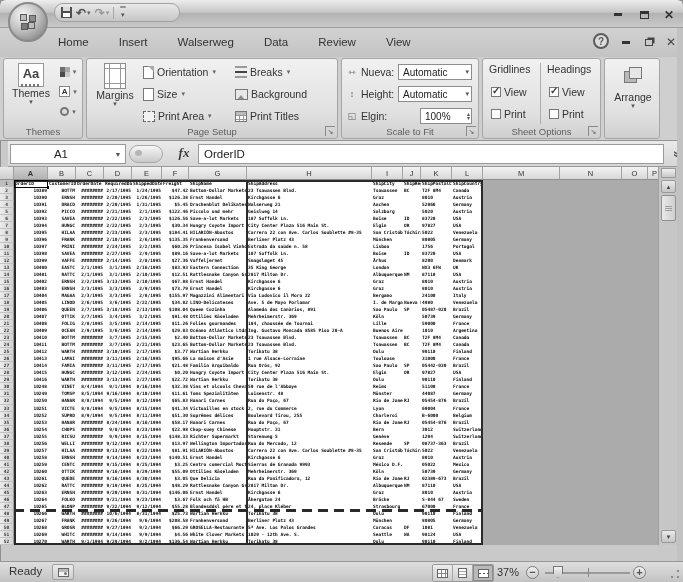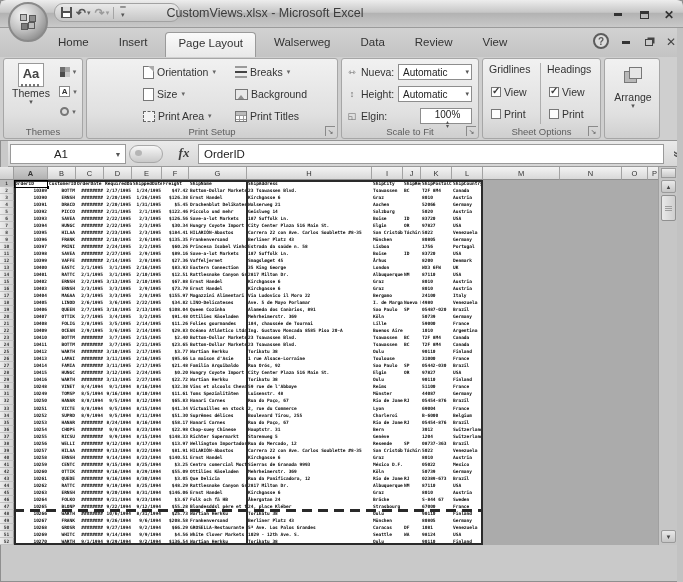--- a/index.html
+++ b/index.html
@@ -226,21 +226,20 @@
       <div class="qbtn">
           <span class="redo-g">↷</span>
           <span class="dd7" style="color:#9b9b9b">▾</span>
         </div>
       <div class="qat-sep"></div>
       <div class="qat-custom">
           <span>▔</span>
           <span>▾</span>
         </div>
     </div>
-    <div class="win-title">CustomViews.xlsx  -  Microsoft Excel</div>
     <div class="winbtn" style="left:608px">
         <span class="minbar"></span>
       </div>
     <div class="winbtn" style="left:634px">
         <span class="maxbox"></span>
       </div>
     <div class="winbtn xg" style="left:659px">✕</div>
   </div>
   <div class="office-btn">
     <div class="office-glyph">
@@ -248,21 +247,20 @@
         <div class="og2"></div>
         <div class="og3"></div>
         <div class="og4"></div>
     </div>
   </div>
 
   <div class="tabrow">
     <div class="rtabs">
         <div class="rtab">Home</div>
         <div class="rtab">Insert</div>
-        <div class="rtab active">Page Layout</div>
         <div class="rtab">Walserweg</div>
         <div class="rtab">Data</div>
         <div class="rtab">Review</div>
         <div class="rtab">View</div>
       </div>
   </div>
   <div class="help-btn">?</div>
   <div class="wbbtn wb-min">
       <span class="minbar"></span>
     </div>
@@ -295,20 +293,25 @@
           </div>
         <div class="sbtn">
             <span class="effects-ic"></span>
             <span class="dd7">▾</span>
           </div>
       </div>
       <div class="group-label">Themes</div>
     </div>
 
     <div class="group" style="left:86px;width:252px;">
+      <div class="bigbtn" style="left:6px;top:4px;width:44px;">
+        <div class="margins-ic"></div>
+        <div>Margins</div>
+        <div class="dda">▾</div>
+      </div>
       <div class="smallrow" style="left:56px;top:4px;">
         <span class="page-ic fold"></span>
           <span>Orientation</span>
           <span class="dd7">▾</span>
       </div>
       <div class="smallrow" style="left:56px;top:26px;">
         <span class="page-ic"></span>
           <span>Size</span>
           <span class="dd7">▾</span>
       </div>
@@ -323,21 +326,21 @@
           <span class="dd7">▾</span>
       </div>
       <div class="smallrow" style="left:148px;top:26px;">
         <span class="pic-ic"></span>
           <span>Background</span>
       </div>
       <div class="smallrow" style="left:148px;top:48px;">
         <span class="table-ic"></span>
           <span>Print Titles</span>
       </div>
-      <div class="group-label">Print Setup</div>
+      <div class="group-label">Page Setup</div>
       <div class="launcher">↘</div>
     </div>
 
     <div class="group" style="left:341px;width:138px;">
       <div class="smallrow" style="left:4px;top:4px;">
         <span class="mini-ic">⇿</span>
           <span style="width:36px">Nueva:</span>
       </div>
       <div class="combo" style="position:absolute;left:56px;top:5px;">
         <span>Automatic</span>
@@ -348,21 +351,21 @@
           <span style="width:36px">Height:</span>
       </div>
       <div class="combo" style="position:absolute;left:56px;top:27px;">
         <span>Automatic</span>
           <span class="dd7">▾</span>
       </div>
       <div class="smallrow" style="left:4px;top:48px;">
         <span class="mini-ic">◱</span>
           <span style="width:36px">Elgin:</span>
       </div>
-      <div class="spin" style="position:absolute;left:78px;top:49px;flex-direction:column;">
+      <div class="spin" style="position:absolute;left:78px;top:49px;">
         <span>100%</span>
           <span class="spin-ar">
             <span>▴</span>
             <span>▾</span>
           </span>
       </div>
       <div class="group-label">Scale to Fit</div>
       <div class="launcher">↘</div>
     </div>
 
@@ -1226,14 +1229,38 @@
 
   <div class="vscroll">
     <div class="vs-split"></div>
     <div class="vs-btn vs-up">▲</div>
     <div class="vs-thumb"></div>
     <div class="vs-btn vs-down">▼</div>
   </div>
   <div class="edge-right"></div>
 
 
+  <div class="statusbar">
+    <div class="st-mode">Ready</div>
+    <div class="macro-btn">
+        <span class="macro-ic"></span>
+      </div>
+    <div class="viewgrp">
+      <div class="vbtn">
+          <span class="vic-normal"></span>
+        </div>
+      <div class="vbtn">
+          <span class="vic-pl"></span>
+        </div>
+      <div class="vbtn active">
+          <span class="vic-pbp"></span>
+        </div>
+    </div>
+    <div class="st-zoom">37%</div>
+    <div class="zbtn z-out">−</div>
+    <div class="z-track"></div>
+    <div class="z-tick"></div>
+    <div class="z-marker"></div>
+    <div class="zbtn z-in">+</div>
+    <div class="grip"></div>
+  </div>
 
 </div>
 
 </body></html>

